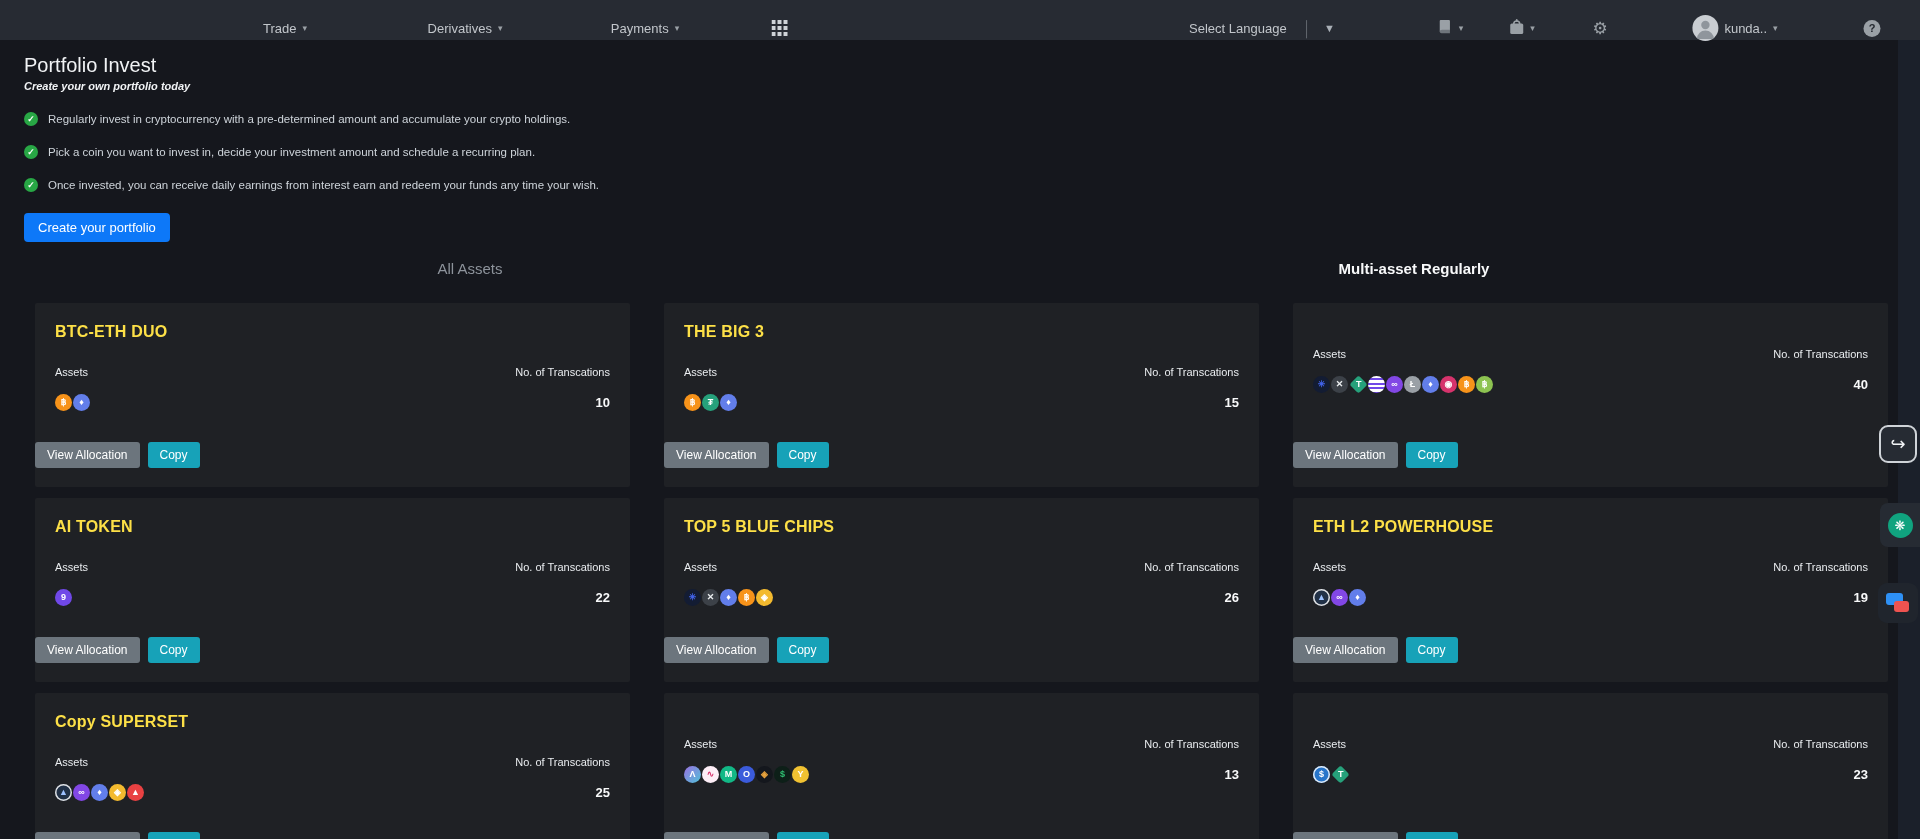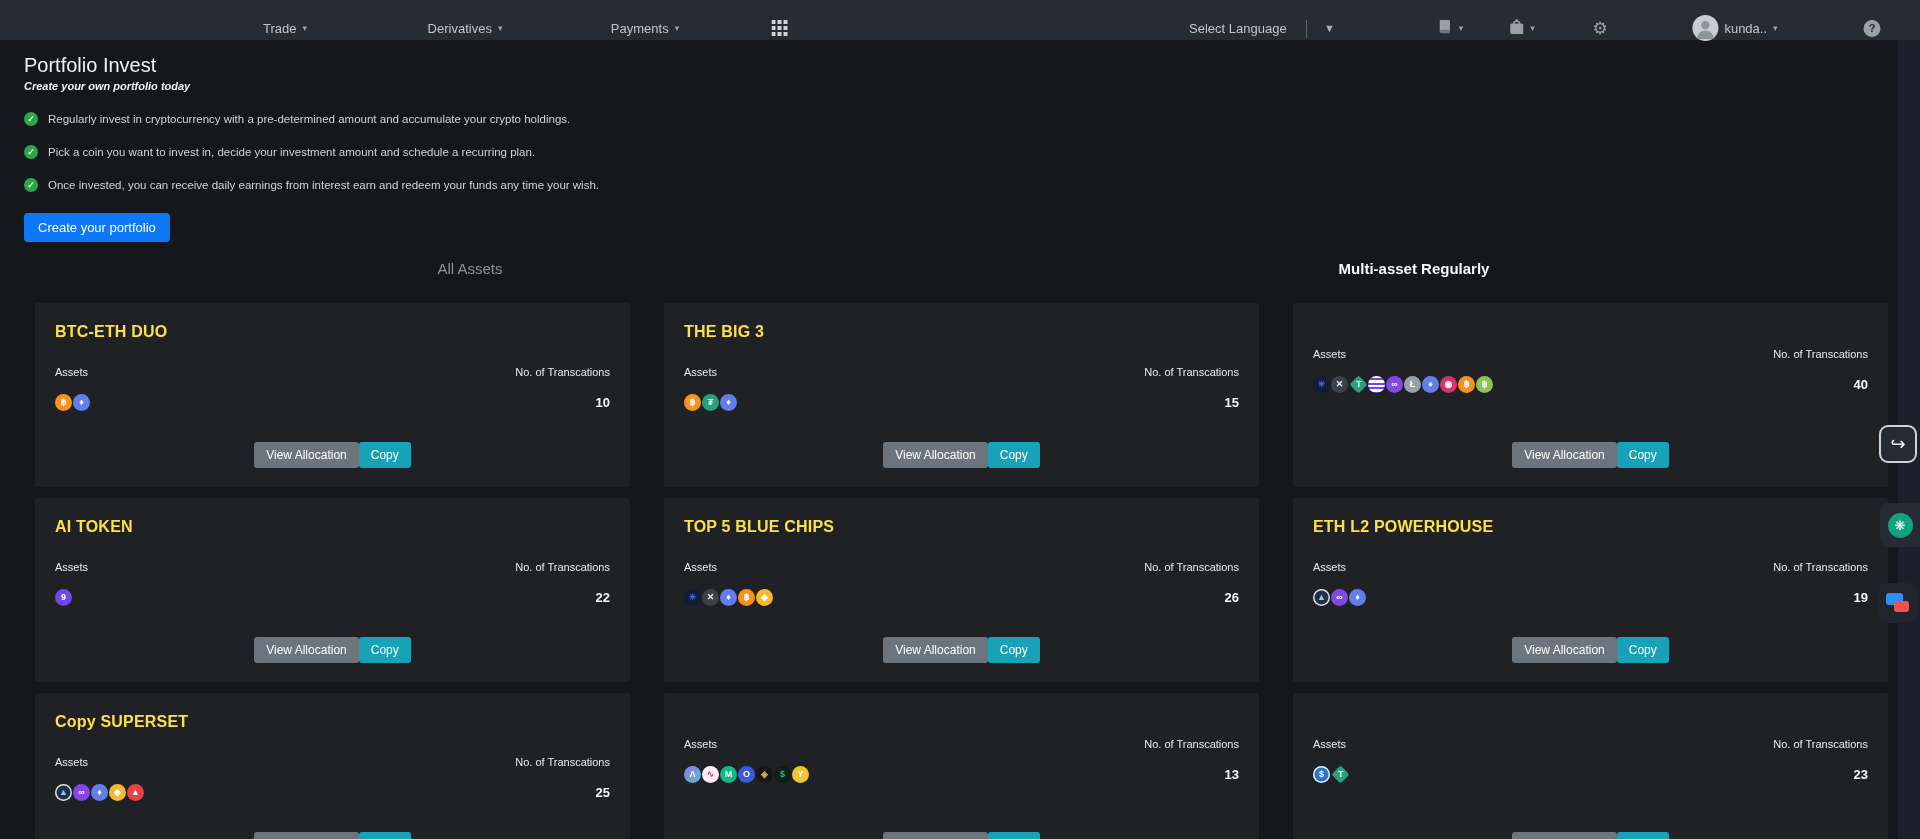--- a/index.html
+++ b/index.html
@@ -47,21 +47,21 @@
   .meta-row{display:flex;justify-content:space-between;align-items:center;margin-top:25px;
     font-size:11px;color:#e9ecef}
   .val-row{display:flex;justify-content:space-between;align-items:center;margin-top:15px;min-height:18px}
   .coins{display:flex;align-items:center}
   .coin{width:17px;height:17px;border-radius:50%;margin-right:1px;flex:0 0 auto;
     display:flex;align-items:center;justify-content:center;position:relative}
   .coin .g{font-size:9px;font-weight:bold;line-height:1}
   .coin.diamond{width:13px;height:13px;border-radius:3px;transform:rotate(45deg);margin:2px 3px}
   .coin.diamond .g{transform:rotate(-45deg)}
   .count{font-size:13px;font-weight:bold;color:#f8f9fa}
-  .btn-row{position:absolute;left:0;right:0;bottom:19px;display:flex;justify-content:center;}
+  .btn-row{position:absolute;left:0;right:0;bottom:19px;display:flex;justify-content:flex-start;gap:8px}
   .btn{border:none;border-radius:3px;color:#fff;font-size:12px;font-family:inherit;
     padding:6px 12px;cursor:pointer}
   .btn.alloc{background:var(--secondary)}
   .btn.copy{background:var(--info)}
   
   .rail{position:absolute;top:40px;right:0;width:22px;height:799px;background:#1b202a}
   .fab{position:absolute;display:flex;align-items:center;justify-content:center;cursor:pointer}
   .fab.share{top:425px;right:3px;width:38px;height:38px;background:#262b33;border-radius:9px;
     border:2px solid #cfd3d8;color:#f1f3f5;font-size:18px}
   .fab.gpt{top:503px;right:0;width:40px;height:44px;background:#262b33;border-radius:8px 0 0 8px}

